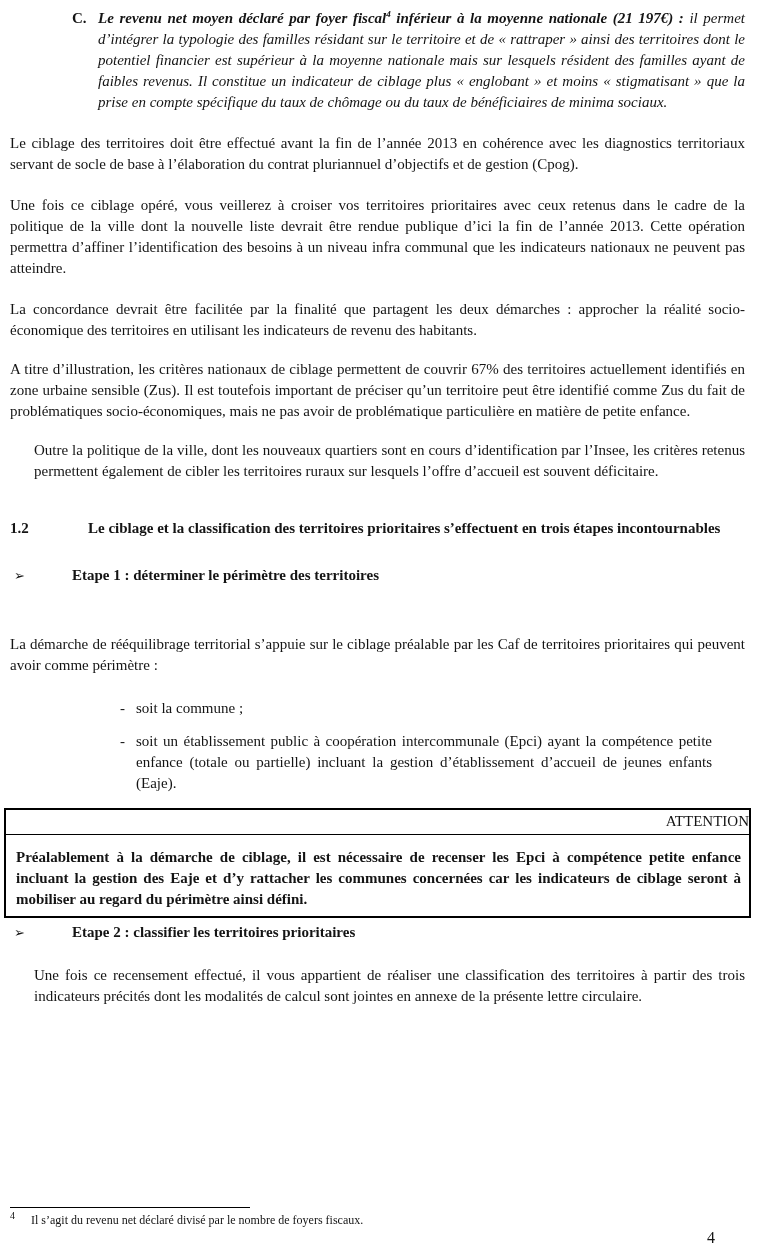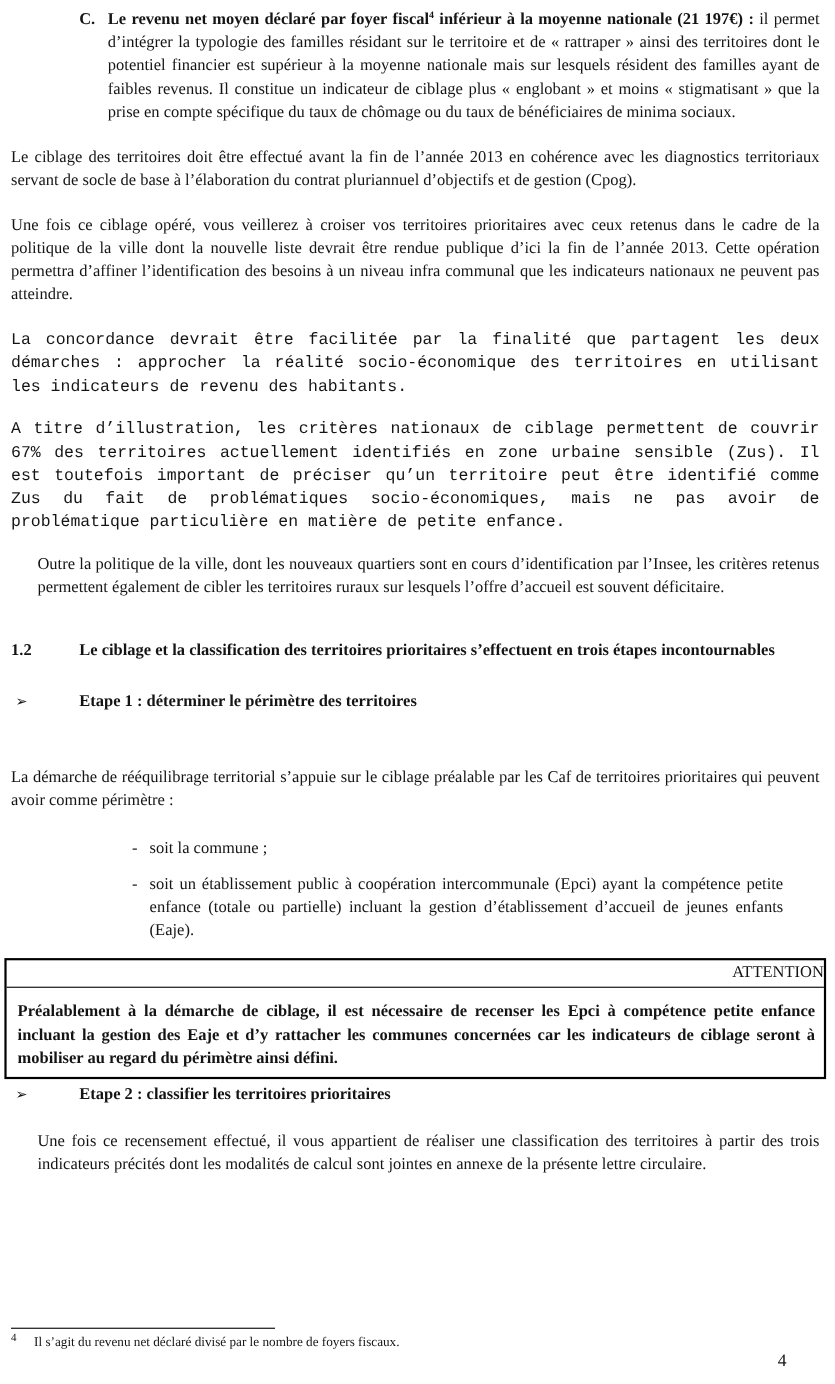--- a/index.html
+++ b/index.html
@@ -27,36 +27,38 @@
     display: flex;
     margin: 0 0 20px 62px;
   }
   .item-c .item-label {
     flex: 0 0 26px;
     font-weight: bold;
   }
   .item-c .item-body {
     flex: 1;
     text-align: justify;
+    font-style: italic;
   }
   .fn-ref {
     font-size: 9px;
     vertical-align: super;
     line-height: 0;
   }
 
   .para { margin-bottom: 20px; }
-  .para-tight { margin-bottom: 18px; font-family: Liberation Mono, monospace; }
+  .para-tight { margin-bottom: 18px; }
   .para-last { margin-bottom: 0; margin-left: 24px; }
 
   
   .section-heading {
     display: flex;
     font-weight: bold;
     margin: 36px 0 26px 0;
+    gap: 16px;
   }
   .section-heading .section-num { flex: 0 0 62px; }
   .section-heading .section-title { flex: 1; text-align: justify; }
 
   
   .step {
     display: flex;
     margin: 0 0 16px 0;
   }
   .step .step-bullet {

